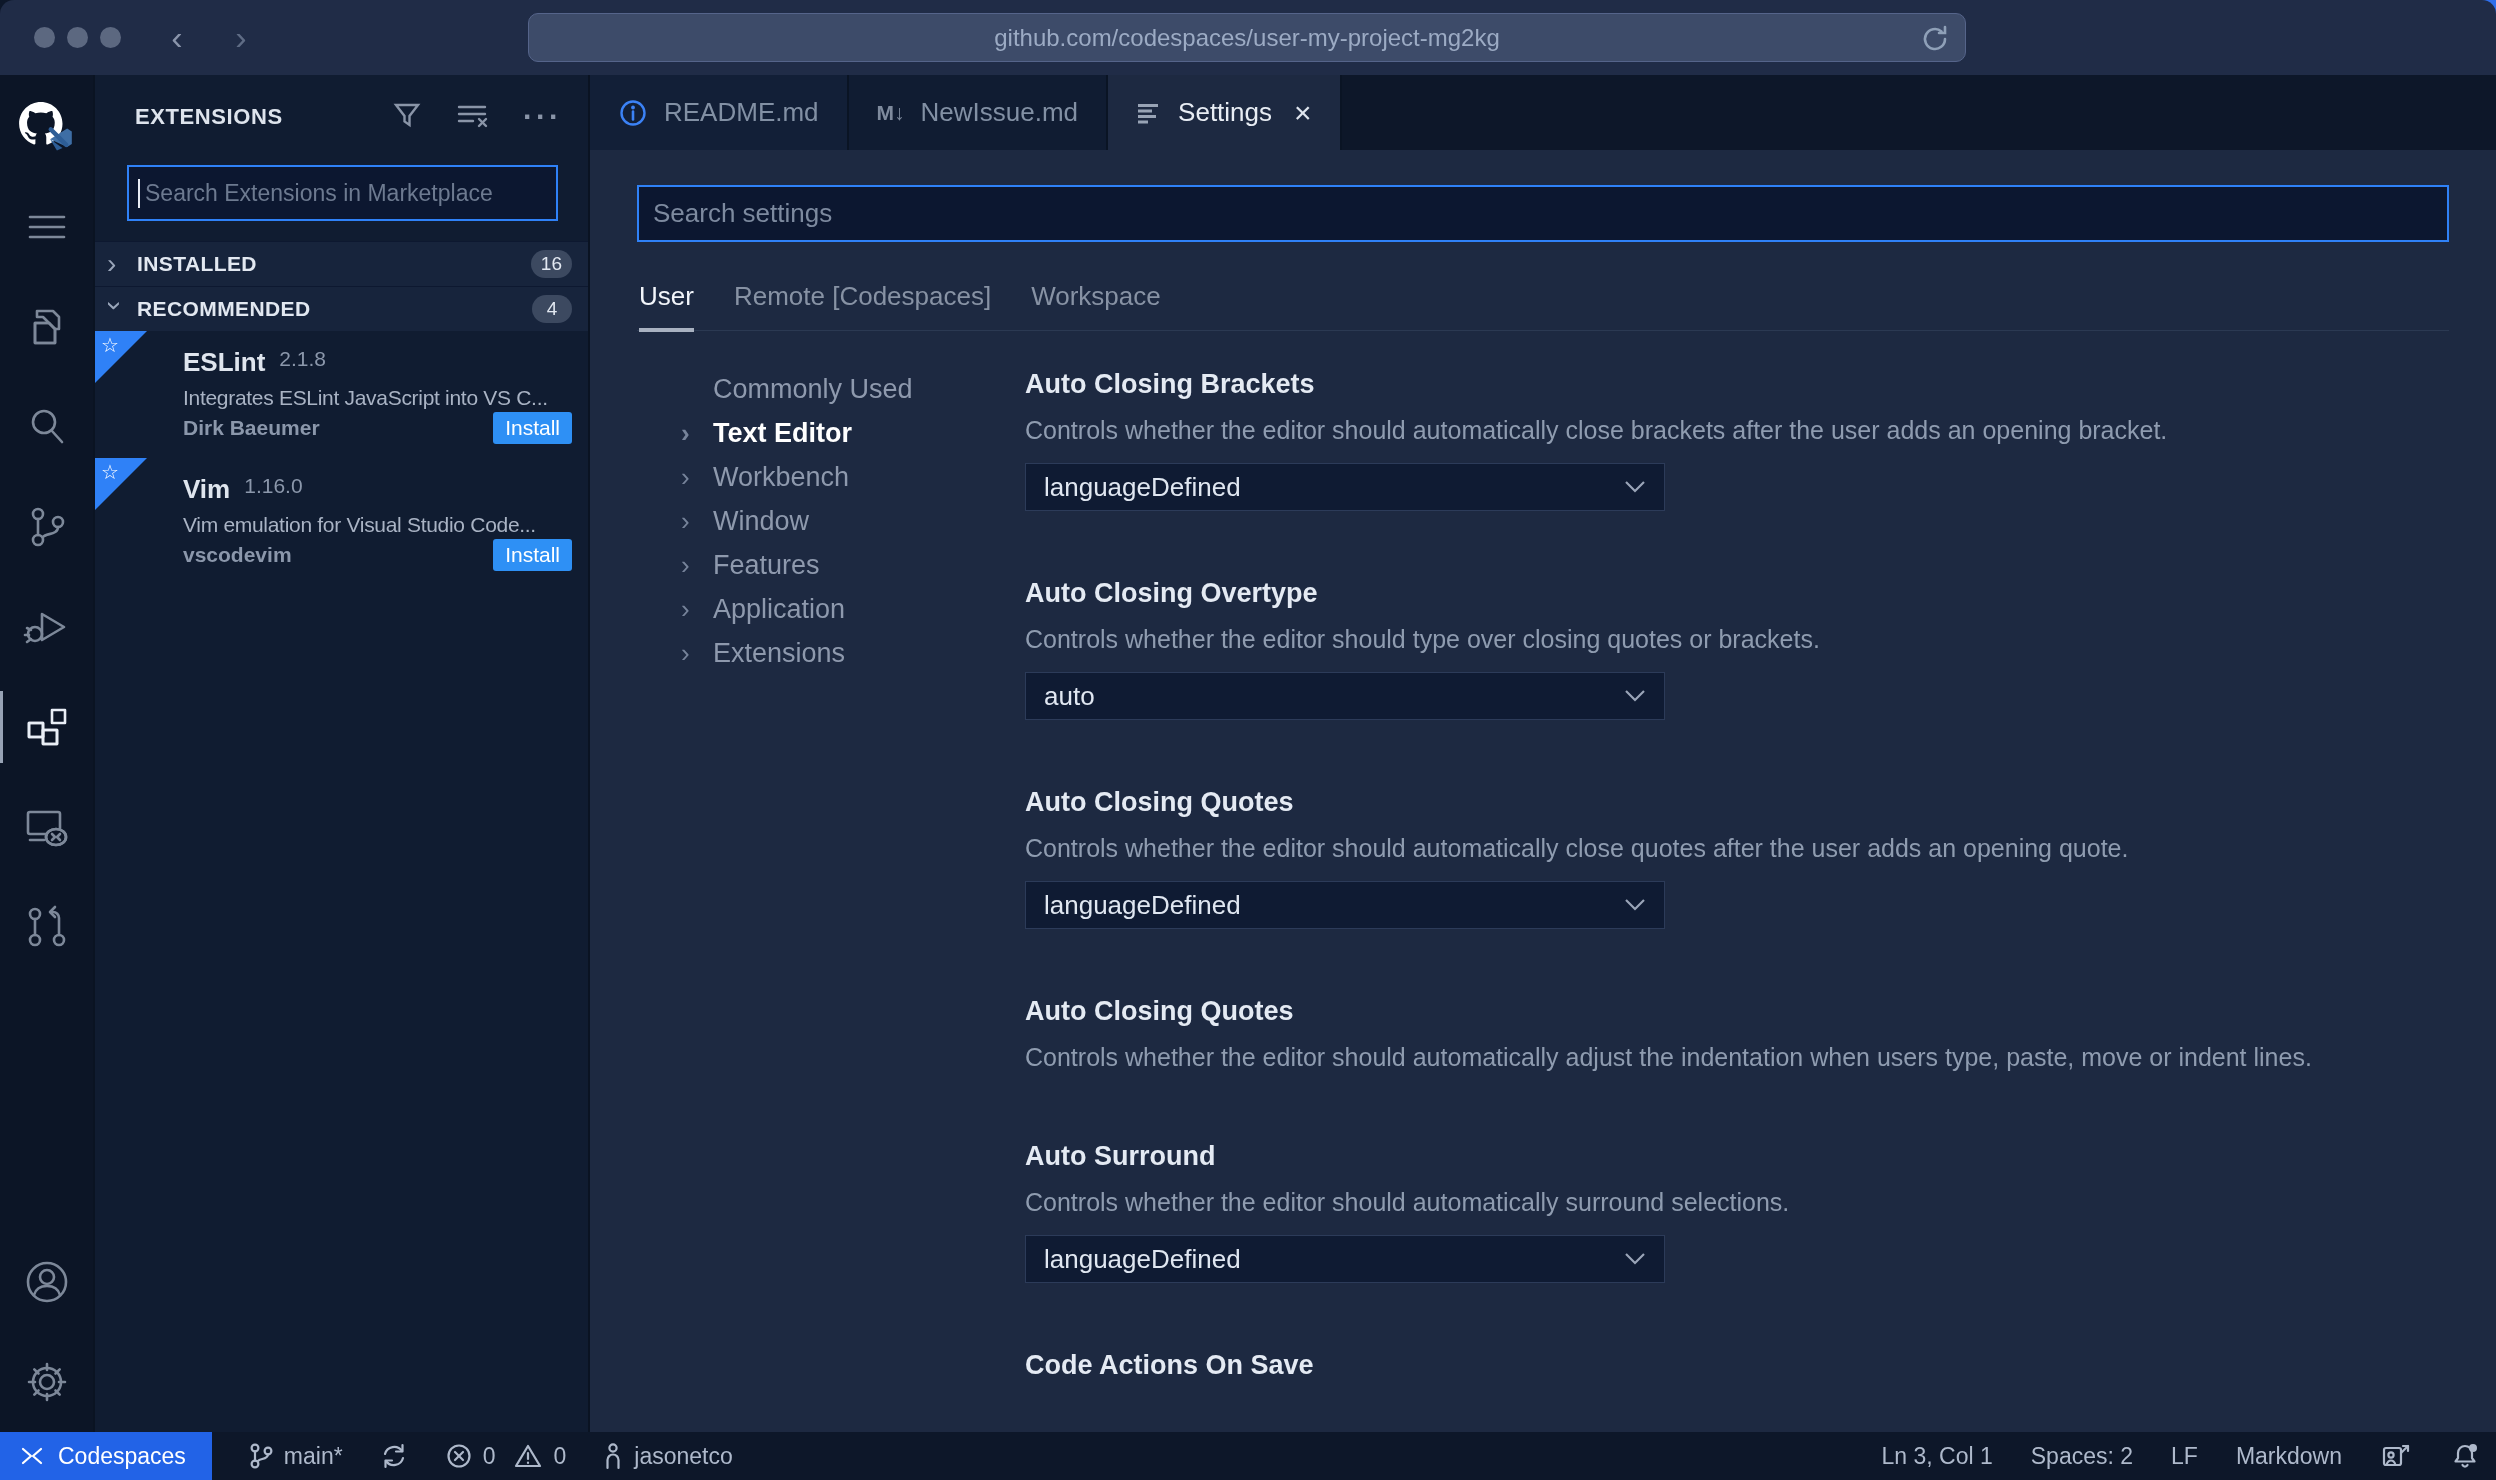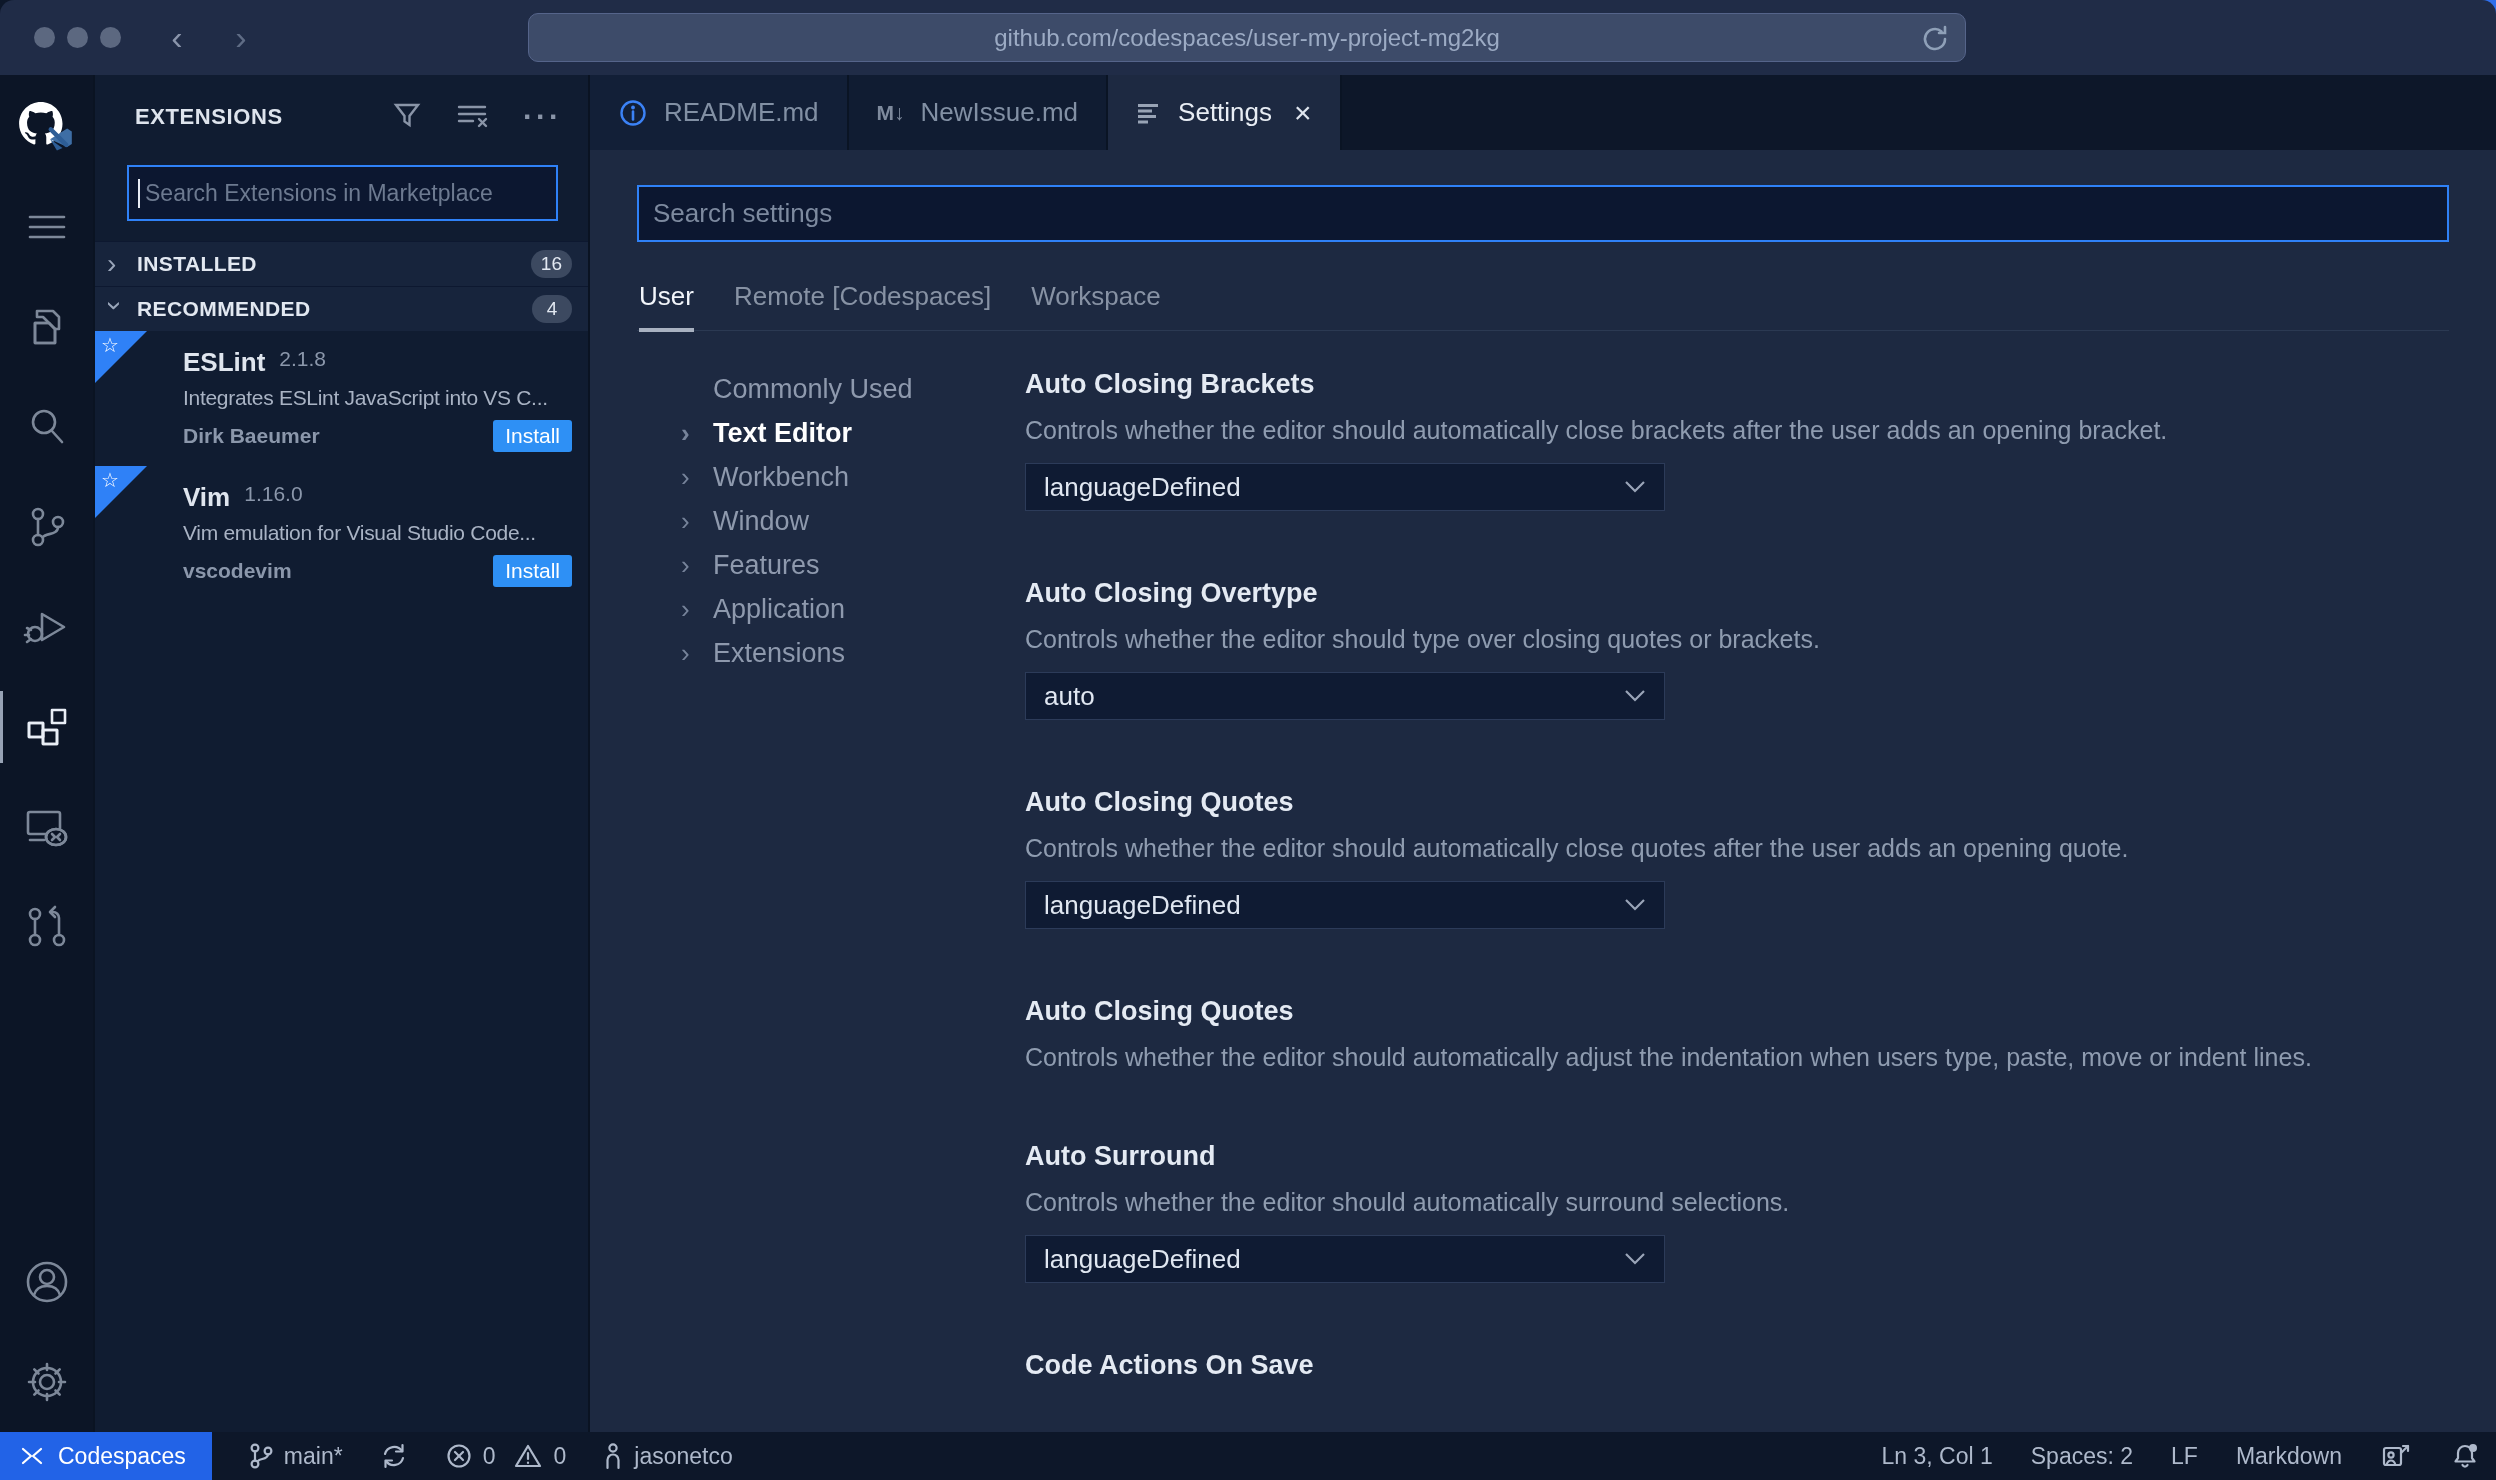--- a/index.html
+++ b/index.html
@@ -49,21 +49,21 @@
   .tw.open { transform:rotate(90deg); transform-origin:40% 50%; }
   .sb-section-label { margin-left:10px; font-size:21px; font-weight:bold; color:#e2e8f1; letter-spacing:0.4px; }
   .count-badge { margin-left:auto; min-width:40px; height:28px; border-radius:14px; background:#3c4960; color:#e2e8f1; font-size:19px; display:flex; align-items:center; justify-content:center; padding:0 10px; }
   .ext-item { position:relative; padding:16px 16px 14px 88px; overflow:hidden; }
   .ribbon { position:absolute; top:0; left:0; width:0; height:0; border-top:52px solid #2f81f7; border-right:52px solid transparent; }
   .ribbon-star { position:absolute; top:2px; left:6px; color:#ffffff; font-size:20px; }
   .ext-name-row { display:flex; align-items:flex-start; }
   .ext-name { font-size:26px; font-weight:bold; color:#dfe5ee; }
   .ext-version { margin-left:14px; font-size:21px; color:#8b97ab; }
   .ext-desc { margin-top:8px; font-size:21px; letter-spacing:-0.3px; color:#a9b3c4; white-space:nowrap; }
-  .ext-footer { margin-top:10px; display:flex; align-items:center; }
+  .ext-footer { margin-top:2px; display:flex; align-items:center; }
   .ext-publisher { font-size:21px; font-weight:bold; color:#8b97ab; }
   .install-btn { margin-left:auto; background:#2e90f5; color:#ffffff; font-size:21px; padding:4px 12px; border-radius:3px; border:none; font-family:"Liberation Sans",sans-serif; }
 
   
   .editor { flex:1; min-width:0; background:#1d2941; display:flex; flex-direction:column; }
   .tabbar { height:75px; flex:none; background:#0d1729; display:flex; }
   .tab { display:flex; align-items:center; padding:0 28px; font-size:26px; color:#8290a4; background:#121f37; border-right:2px solid #0a1424; cursor:default; }
   .tab .tab-label { margin-left:16px; }
   .tab.t2 { background:#101c32; }
   .tab.active { background:#1d2941; color:#e8edf4; }

